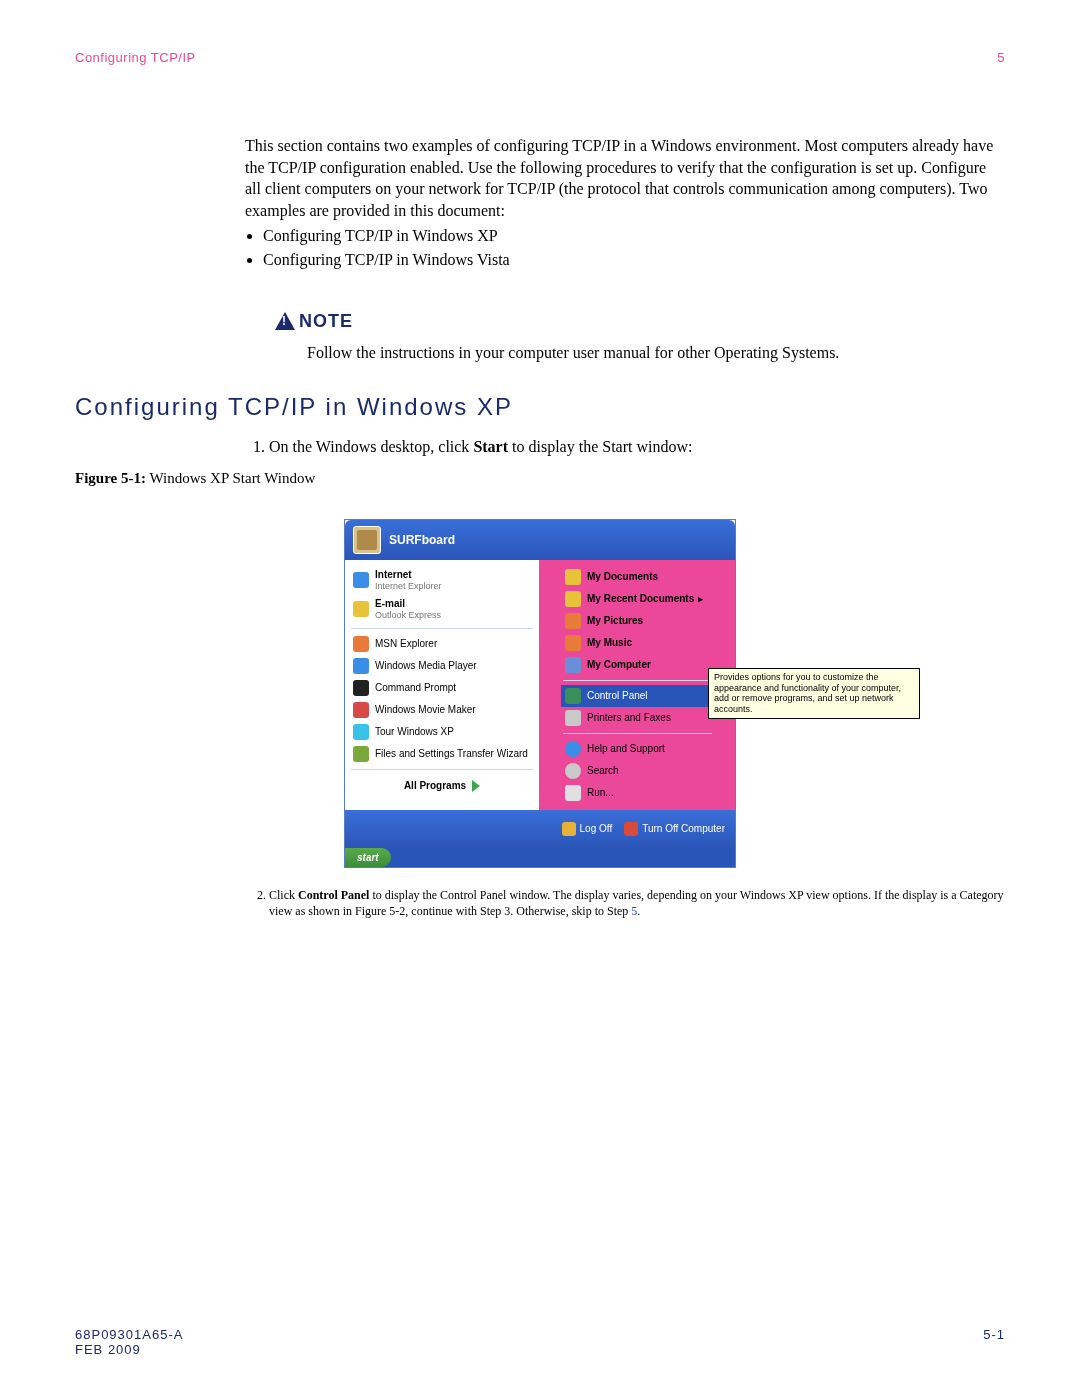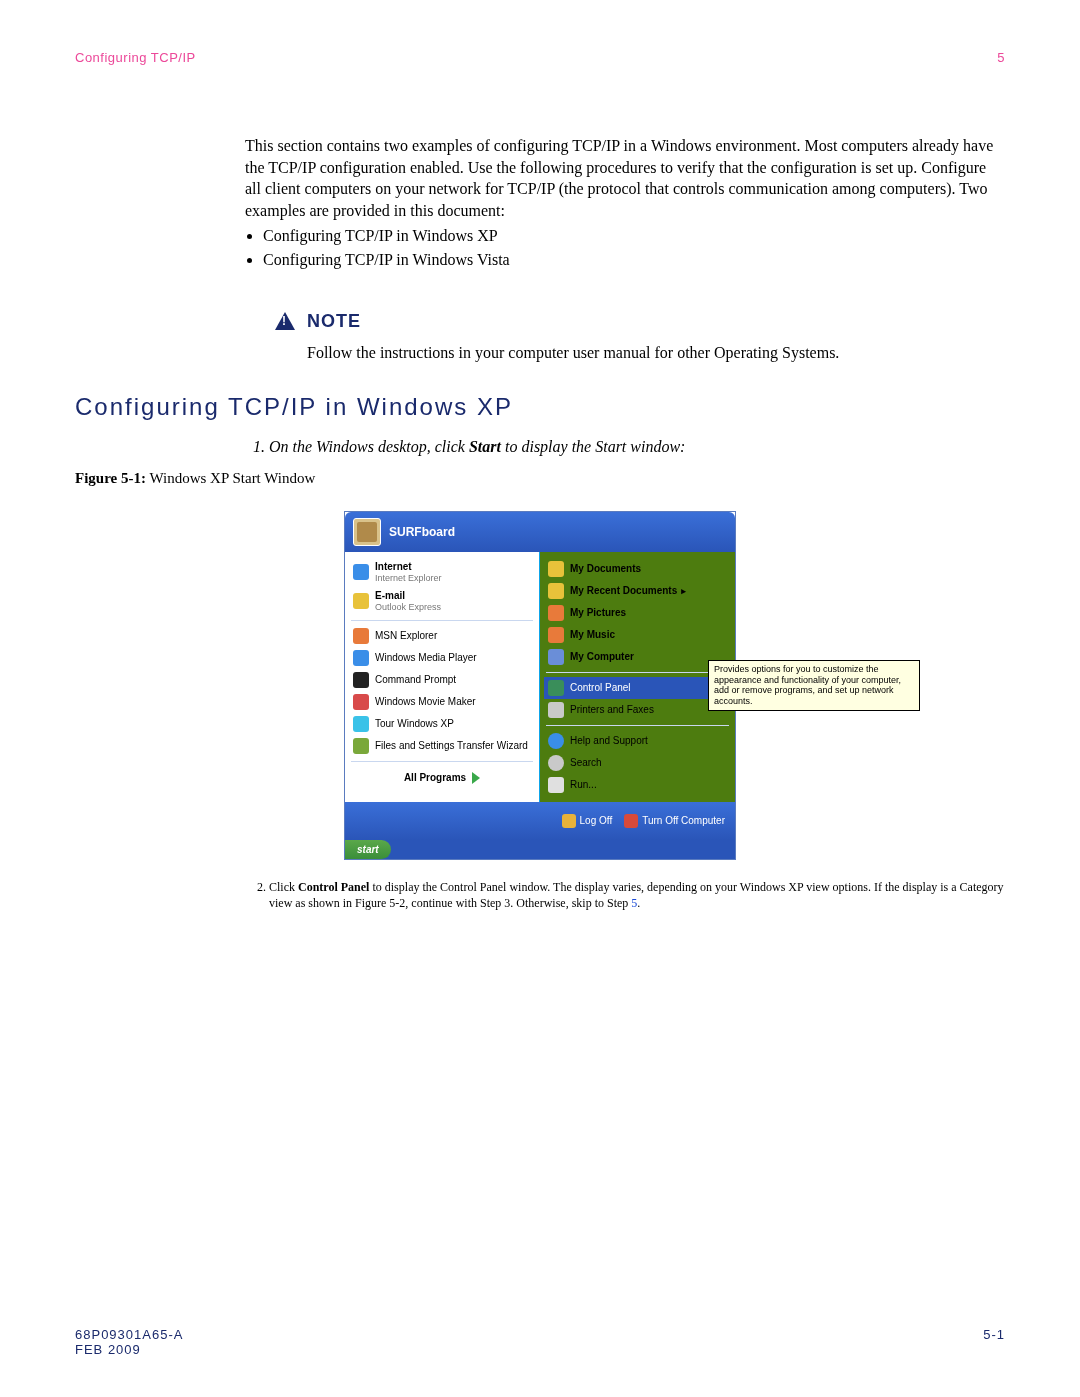--- a/index.html
+++ b/index.html
@@ -31,21 +31,21 @@
     color: #1a2a6c;
     letter-spacing: 3px;
     margin: 0 0 20px 0;
   }
   .body-indent { margin-left: 170px; margin-top: 28px; }
   .intro p { font-size: 16px; line-height: 1.35; margin: 0 0 4px 0; }
   ul.bullets { margin: 4px 0 0 0; padding-left: 18px; }
   ul.bullets li { font-size: 16px; line-height: 1.35; margin: 2px 0; }
   .note-block { margin: 40px 0 30px 200px; }
   .note-head {
-    display: flex; align-items: center; gap: 12px;
+    display: flex; align-items: center; gap: 4px;
     font-family: Verdana, Arial, sans-serif;
     font-weight: 700; color: #1a2a6c; font-size: 18px;
     letter-spacing: 1px; margin-bottom: 10px;
   }
   .note-icon {
     width: 0; height: 0;
     border-left: 10px solid transparent;
     border-right: 10px solid transparent;
     border-bottom: 18px solid #1a2a6c;
     position: relative;
@@ -54,42 +54,43 @@
     content: "!"; position: absolute; left: -3px; top: 2px;
     color: #fff; font-size: 12px; font-family: Arial;
   }
   .note-text { font-size: 16px; line-height: 1.35; margin-left: 32px; }
   h2.section {
     font-family: Verdana, Arial, sans-serif;
     font-size: 24px; font-weight: 400; color: #1a2a6c;
     letter-spacing: 2px; margin: 30px 0 15px 0;
   }
   ol.steps { margin: 0 0 0 170px; padding-left: 24px; font-size: 16px; line-height: 1.35; }
-  ol.steps li { margin-bottom: 6px; font-style: italic; }
+  ol.steps li { margin-bottom: 6px; }
   .fig-caption { font-size: 15px; margin: 12px 0 25px 0; }
   .fig-caption b { font-weight: 700; text-align: center; }
 
   
   .startmenu-wrap { display:flex; justify-content:center; margin: 0 0 20px 0; }
   .startmenu {
     width: 390px; font-family: Tahoma, Arial, sans-serif; font-size: 10px;
     box-shadow: 0 0 0 1px #5a7bbf;
     position: relative;
+    margin-top: 8px;
   }
   .sm-top {
     background: linear-gradient(#3a6fd8, #2a55b8);
     color:#fff; padding:6px 8px; display:flex; align-items:center; gap:8px;
     border-radius: 6px 6px 0 0;
   }
   .sm-avatar { width:26px; height:26px; background:#d9c28a; border:1px solid #fff; border-radius:3px; position:relative; }
   .sm-avatar::after{content:"";position:absolute;inset:3px;background:#b08a4a;border-radius:2px;}
   .sm-user { font-weight:700; font-size:12px; }
   .sm-body { display:flex; background:#fff; }
   .sm-left { width:50%; padding:6px 4px; box-sizing:border-box; border-right:1px solid #0ea5e9; }
-  .sm-right { width:50%; padding:6px 4px; box-sizing:border-box; background:#4d7c0f; }
+  .sm-right { width:50%; padding:6px 21px; box-sizing:border-box; background:#ec4899; }
   .sm-item { display:flex; align-items:center; gap:6px; padding:3px 4px; line-height:1.1; }
   .sm-item.sel { background:#2a55b8; color:#fff; }
   .sm-ico { width:16px; height:16px; border-radius:3px; flex:0 0 16px; }
   .ic-ie{background:#3a8ee8;} .ic-mail{background:#e8c23a;} .ic-msn{background:#e87a3a;}
   .ic-wmp{background:#3a8ee8;} .ic-cmd{background:#222;} .ic-wmm{background:#d84a4a;}
   .ic-tour{background:#3ac2e8;} .ic-fst{background:#7aa83a;}
   .ic-doc{background:#e8c23a;} .ic-rec{background:#e8c23a;} .ic-pic{background:#e87a3a;}
   .ic-mus{background:#e87a3a;} .ic-comp{background:#6a8ed8;}
   .ic-cp{background:#3a8e5a;} .ic-prn{background:#c9c9c9;}
   .ic-help{background:#3a8ee8;border-radius:50%;} .ic-search{background:#c9c9c9;border-radius:50%;}

